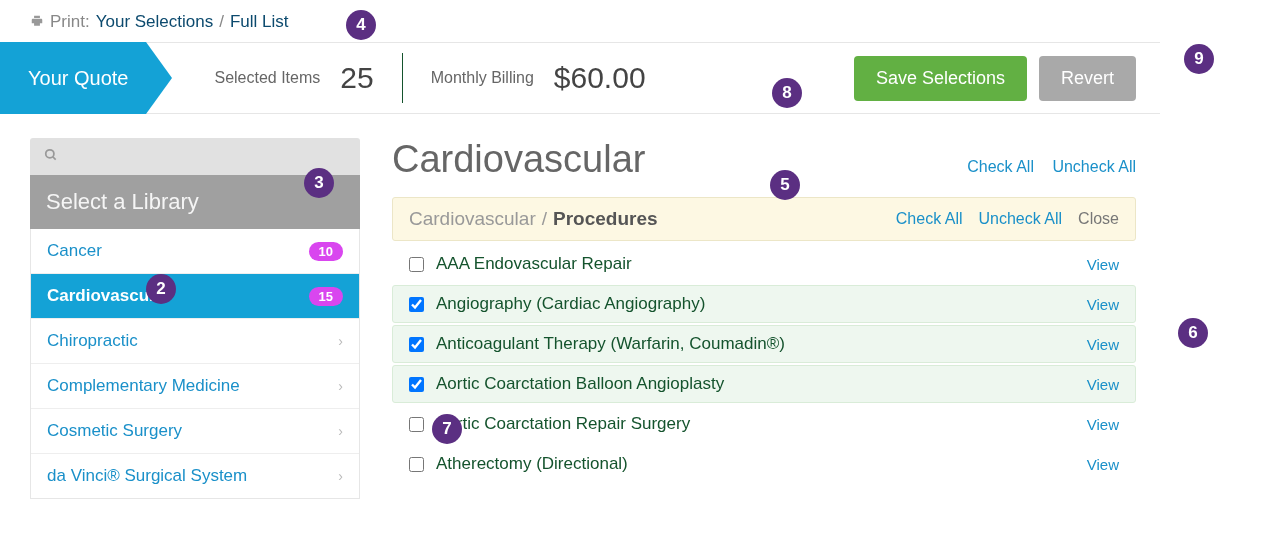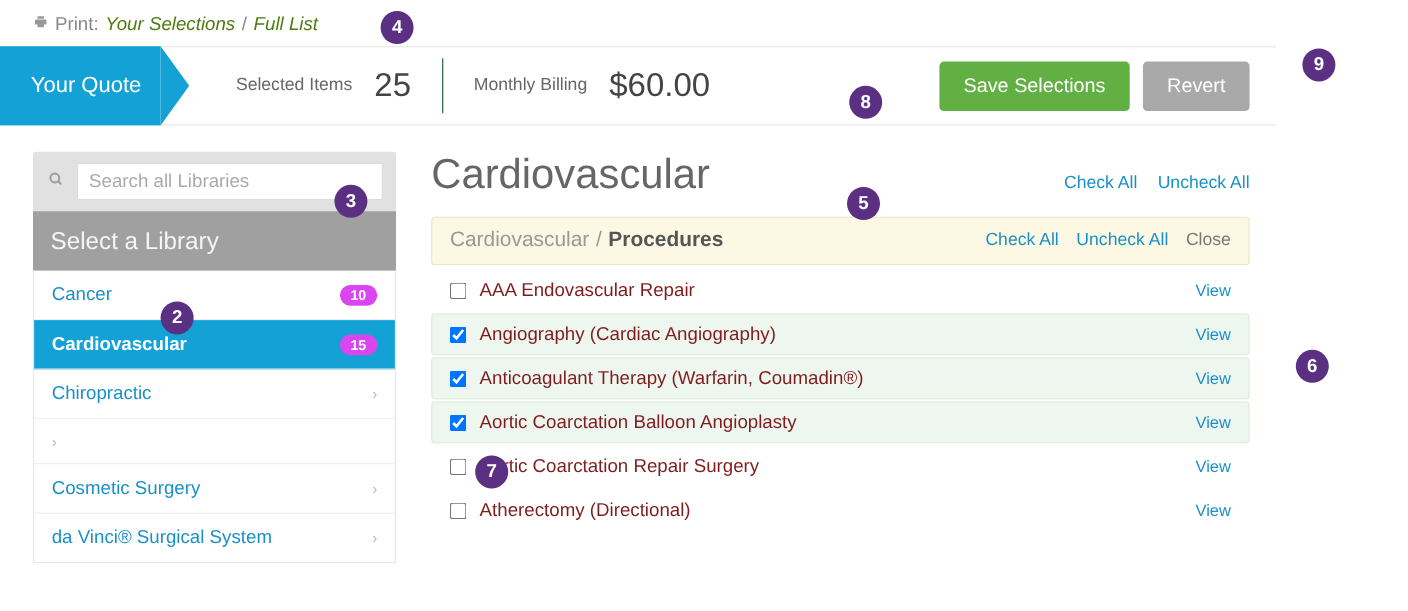--- a/index.html
+++ b/index.html
@@ -1,21 +1,21 @@
 <!DOCTYPE html>
 <html><head>
 <meta charset="utf-8">
 <style>
   * { box-sizing: border-box; margin: 0; padding: 0; }
   body { font-family: "Helvetica Neue", Arial, sans-serif; font-size: 15px; color: #555; background: #fff; width: 1280px; }
   
   
   .print-bar { padding: 12px 30px 10px 30px; font-size: 17px; color: #888; display: flex; align-items: center; gap: 6px; }
   .print-bar .print-icon { color: #999; font-size: 15px; }
-  .print-bar a { color: #4d7c0f; text-decoration: none; font-style: italic; }
+  .print-bar a { color: #0c4a6e; text-decoration: none; }
   .print-bar .sep { color: #888; }
   
   
   .quote-bar { display: flex; align-items: center; background: #fff; border-top: 1px solid #e6e6e6; border-bottom: 1px solid #e6e6e6; height: 72px; padding-right: 24px; }
   .quote-tab { background: #14a2d6; color: #fff; font-weight: normal; font-size: 20px; height: 72px; display: flex; align-items: center; padding: 0 18px 0 28px; position: relative; margin-right: 40px; }
   .quote-tab:after { content: ""; position: absolute; right: -26px; top: 0; width: 0; height: 0; border-top: 36px solid transparent; border-bottom: 36px solid transparent; border-left: 26px solid #14a2d6; }
   .metric { display: flex; align-items: center; gap: 20px; padding: 0 28px; height: 50px; }
   .metric + .metric { border-left: 1px solid #14532d; }
   .metric-label { font-size: 16px; color: #666; }
   .metric-value { font-size: 30px; color: #444; font-weight: 400; }
@@ -54,21 +54,21 @@
   .section-bar .crumb2 { color: #555; font-weight: 600; }
   .section-bar .sep { color: #999; margin: 0 6px; }
   .section-bar .right { margin-left: auto; font-size: 16px; display: flex; align-items: center; gap: 16px; }
   .section-bar .right a { color: #1a90c9; text-decoration: none; cursor: pointer; }
   .section-bar .right .close { color: #777; cursor: pointer; }
   
   .proc-list { list-style: none; }
   .proc-item { display: flex; align-items: center; padding: 8px 16px; font-size: 17px; border: 1px solid transparent; border-radius: 3px; margin: 2px 0; }
   .proc-item.checked { background: #eef7ef; border: 1px solid #d9ecd8; }
   .proc-item input[type=checkbox] { margin-right: 12px; width: 15px; height: 15px; }
-  .proc-item .plabel { color: #7f1d1d; flex: 1; }
+  .proc-item .plabel { color: #14532d; flex: 1; }
   .proc-item .view { color: #1a90c9; text-decoration: none; font-size: 15px; cursor: pointer; }
   
   
   .anno { position: absolute; width: 30px; height: 30px; border-radius: 50%; background: #5b2f82; color: #fff; font-weight: bold; font-size: 17px; display: flex; align-items: center; justify-content: center; pointer-events: none; z-index: 50; }
   .wrap { position: relative; width: 1160px; }
 </style>
 </head>
 <body>
 <div class="wrap">
 
@@ -102,37 +102,37 @@
 <div class="main">
 
   <div class="sidebar">
     <div class="search-box">
       <span class="search-icon">
         <svg width="14" height="14" viewBox="0 0 24 24" fill="none" stroke="#999" stroke-width="3">
               <circle cx="10" cy="10" r="7"></circle>
               <line x1="20" y1="20" x2="15" y2="15"></line>
             </svg>
       </span>
-      <input class="search-input" type="text" placeholder="Search all Libraries" style="">
     </div>
     <div class="lib-header">Select a Library</div>
     <ul class="lib-list" id="lib-list">
           <li class="lib-item">
             <span class="name">Cancer</span>
             <span class="badge">10</span>
           </li>
           <li class="lib-item active">
             <span class="name">Cardiovascular</span>
             <span class="badge">15</span>
           </li>
           <li class="lib-item">
             <span class="name">Chiropractic</span>
             <span class="chev">›</span>
           </li>
           <li class="lib-item">
+            <span class="name">Complementary Medicine</span>
             <span class="chev">›</span>
           </li>
           <li class="lib-item">
             <span class="name">Cosmetic Surgery</span>
             <span class="chev">›</span>
           </li>
           <li class="lib-item">
             <span class="name">da Vinci® Surgical System</span>
             <span class="chev">›</span>
           </li>

